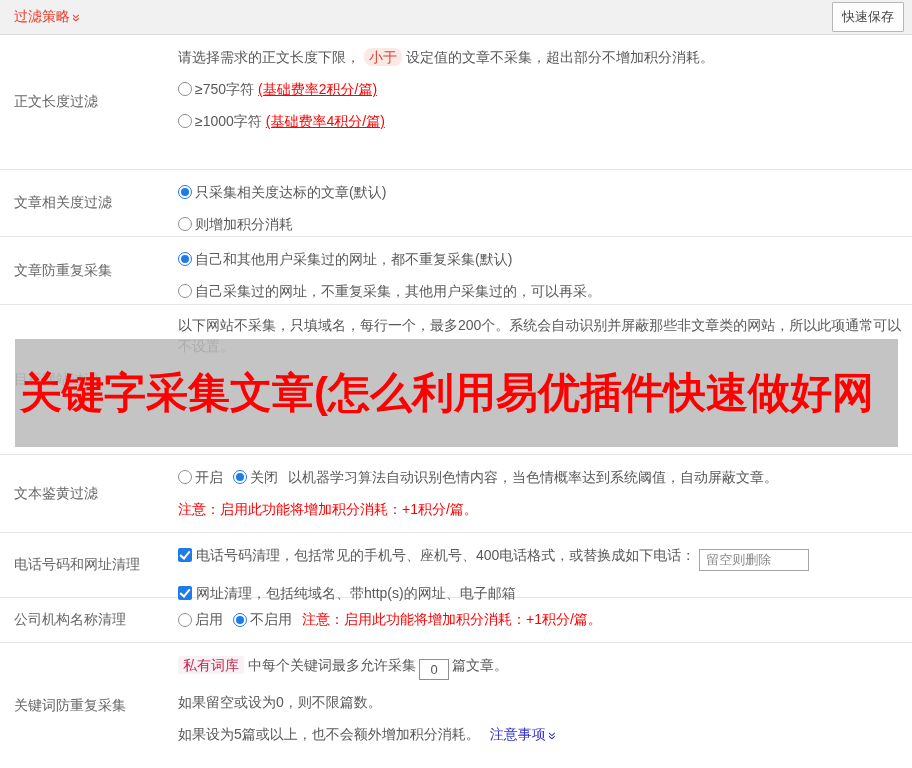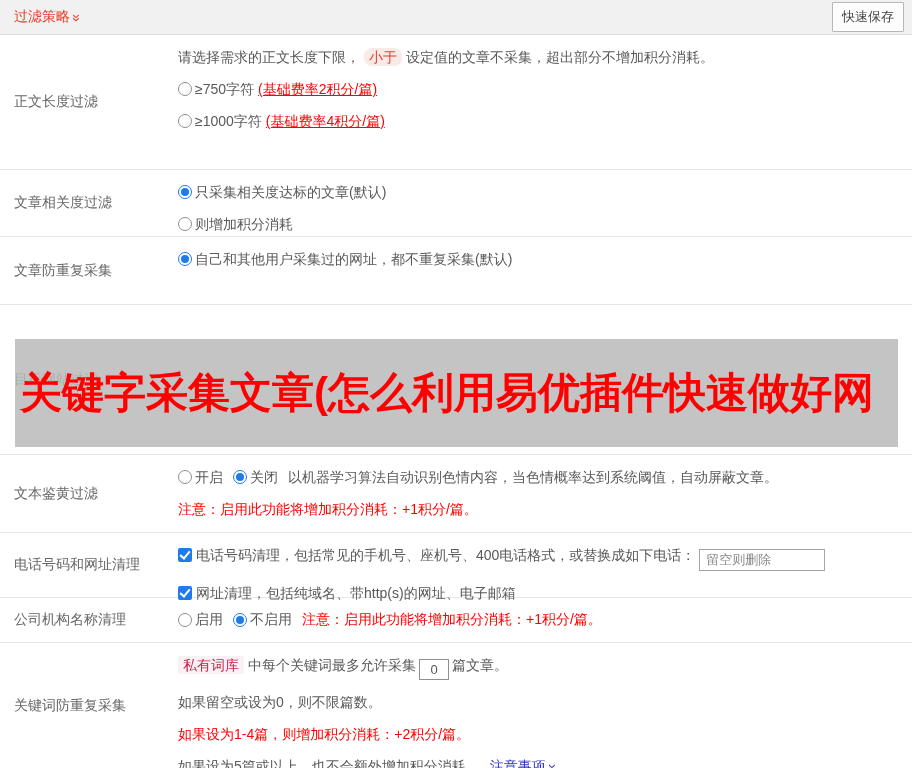--- a/index.html
+++ b/index.html
@@ -74,21 +74,21 @@
     padding:1px 5px;margin-right:4px;border-radius:2px;
   }
   .blue-link{color:var(--link-blue);text-decoration:none;margin-left:10px;cursor:pointer;}
   
   textarea.domain-box{
     width:727px;height:75px;border:1px solid #a0a0a0;resize:both;
     font-family:inherit;font-size:13px;padding:4px 6px;color:#555;margin-top:2px;
     background:#fff;
   }
   input.phone-input{
-    width:126px;height:22px;border:1px solid #a6a6a6;padding:2px 6px;
+    width:110px;height:22px;border:1px solid #a6a6a6;padding:2px 6px;
     font-family:inherit;font-size:13px;color:#555;margin-left:4px;vertical-align:-4px;
   }
   input.phone-input::placeholder,textarea.domain-box::placeholder{color:#8a8a8a;opacity:1;}
   input.count-input{
     width:30px;height:21px;border:1px solid #8f8f8f;text-align:center;
     font-family:inherit;font-size:13px;color:#555;margin:0 3px;vertical-align:-4px;
   }
   
   .overlay{
     position:absolute;left:15px;top:339px;width:883px;height:108px;
@@ -136,26 +136,30 @@
     </div>
   </div>
 </div>
 
 <div class="row" style="height:68px;">
   <div class="row-label">文章防重复采集</div>
   <div class="row-content">
     <div class="line">
       <span class="radio checked"></span><span>自己和其他用户采集过的网址，都不重复采集(默认)</span>
     </div>
+    <div class="line">
+      <span class="radio"></span><span>自己采集过的网址，不重复采集，其他用户采集过的，可以再采。</span>
+    </div>
   </div>
 </div>
 
 <div class="row" style="height:150px;">
   <div class="row-label">目标网站过滤</div>
   <div class="row-content">
+    <div style="width:727px;line-height:21px;margin:3px 0 5px;">以下网站不采集，只填域名，每行一个，最多200个。系统会自动识别并屏蔽那些非文章类的网站，所以此项通常可以不设置。</div>
   </div>
 </div>
 
 <div class="row" style="height:78px;">
   <div class="row-label">文本鉴黄过滤</div>
   <div class="row-content">
     <div class="line">
       <span class="radio"></span><span class="opt-gap">开启</span><span class="radio checked"></span><span class="opt-gap">关闭</span><span>以机器学习算法自动识别色情内容，当色情概率达到系统阈值，自动屏蔽文章。</span>
     </div>
     <div class="line red-note">注意：启用此功能将增加积分消耗：+1积分/篇。</div>
@@ -185,21 +189,20 @@
   </div>
 </div>
 
 <div class="row" style="height:125px;border-bottom:none;">
   <div class="row-label">关键词防重复采集</div>
   <div class="row-content">
     <div class="line">
       <span class="code-tag">私有词库</span><span>中每个关键词最多允许采集</span><input class="count-input" type="text" value="0" style=""><span>篇文章。</span>
     </div>
     <div class="line">如果留空或设为0，则不限篇数。</div>
-    <div class="line red-note">如果设为1-4篇，则增加积分消耗：+2积分/篇。</div>
     <div class="line">
       <span>如果设为5篇或以上，也不会额外增加积分消耗。</span><a class="blue-link"><span>注意事项</span><span class="chev blue">»</span></a>
     </div>
   </div>
 </div>
 
 <div class="overlay">
   <span class="overlay-text">关键字采集文章(怎么利用易优插件快速做好网</span>
 </div>
 

